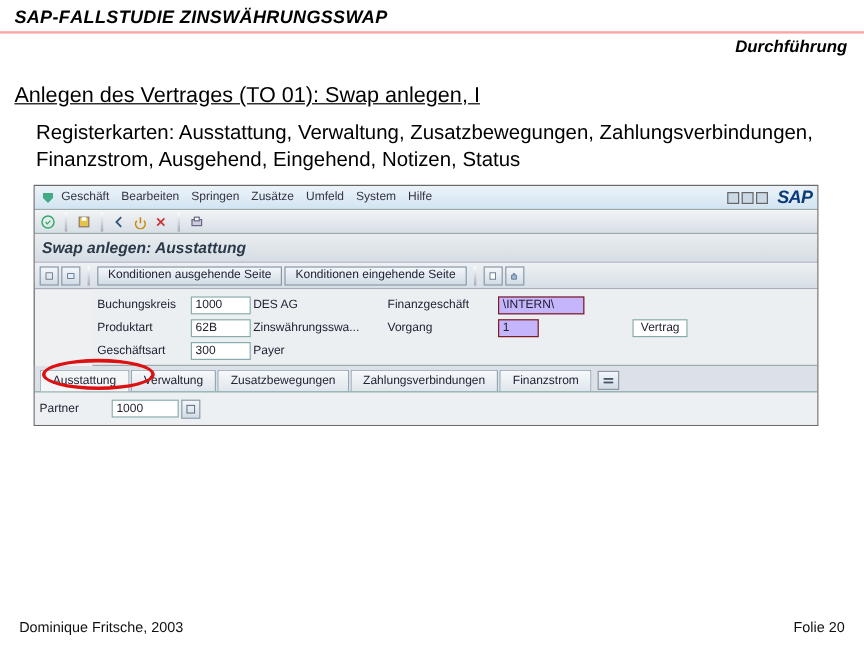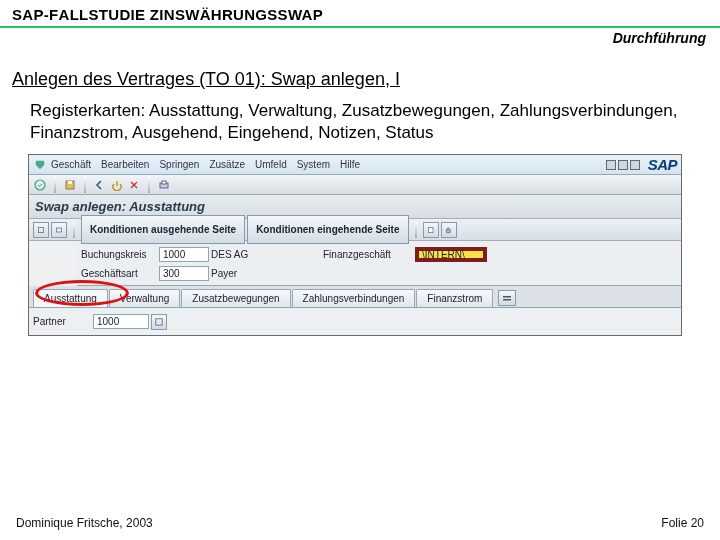--- a/index.html
+++ b/index.html
@@ -5,22 +5,23 @@
   * { box-sizing: border-box; margin: 0; padding: 0; }
   body {
     width: 720px; height: 540px;
     font-family: Arial, Helvetica, sans-serif;
     background: #fff; color: #000; overflow: hidden;
     position: relative;
   }
   .slide-title {
     font-size: 15px; font-weight: bold;
     padding: 6px 20px 3px 12px;
-    border-bottom: 2px solid #22c55e;
+    border-bottom: 2px solid #fca5a5;
     letter-spacing: 0.3px;
+    font-style: italic;
   }
   .slide-title .smallcap { font-variant: small-caps; }
   .subtitle {
     text-align: right; font-style: italic; font-weight: bold;
     padding: 2px 14px 2px 0; font-size: 14px;
   }
   .section {
     padding: 4px 12px 2px 12px;
     font-size: 18px;
     text-decoration: underline;
@@ -66,33 +67,33 @@
     background:linear-gradient(#edf1f4,#d7dfe6);
     height:22px; padding:0 4px; border-bottom:1px solid #aab;
   }
   .btn3d {
     display:inline-flex; align-items:center; justify-content:center;
     height:16px; min-width:16px;
     border:1px solid #8a99a8;
     background:linear-gradient(#f4f7fa,#d2dce5);
     padding:0 3px; font-size:10px; color:#223;
   }
-  .longbtn { padding: 0 8px; height:29px;font-weight:bold; }
+  .longbtn { padding: 0 8px; height:16px; }
   .divider { width:2px; height:16px; background:linear-gradient(#fff,#aab); margin:0 4px; }
   .sap-form {
     background:#eceff2; padding:4px 4px 2px 4px;
     border-bottom:1px solid #9aa;
     margin-left:48px;
   }
   .form-row { display:flex; align-items:center; height:19px; font-size:10px; color:#223; }
   .lbl { width:78px; }
   .inp { width:50px; height:15px; border:1px solid #8aa; background:#fff; padding:0 3px; display:inline-flex; align-items:center; margin-right:2px; }
   .desc { width:112px; }
   .col2lbl { width:92px; }
-  .col2val { width:72px; height:15px; border:4px solid #7f1d1d; background:#fde047; padding:0 3px; display:inline-flex; align-items:center; margin-right:2px; }
+  .col2val { width:72px; height:15px; border:1px solid #7f1d1d; background:#c4b5fd; padding:0 3px; display:inline-flex; align-items:center; margin-right:2px; }
   .col3lbl { margin-left:24px; width:52px; }
   .col3val { height:15px; border:1px solid #8aa; background:#fff; padding:0 6px; display:inline-flex; align-items:center; }
   .sap-tabs {
     background:#dbe1e7; display:flex; align-items:flex-end;
     height:22px; padding:2px 4px 0 4px; border-bottom:1px solid #8aa;
     gap:1px;
   }
   .tab {
     display:inline-flex; align-items:center;
     height:18px; padding:0 10px;
@@ -230,20 +231,29 @@
 
   <div class="sap-form">
     <div class="form-row">
       <span class="lbl">Buchungskreis</span>
       <span class="inp">1000</span>
       <span class="desc">DES AG</span>
       <span class="col2lbl">Finanzgeschäft</span>
       <span class="col2val">\INTERN\</span>
     </div>
     <div class="form-row">
+      <span class="lbl">Produktart</span>
+      <span class="inp">62B</span>
+      <span class="desc">Zinswährungsswa...</span>
+      <span class="col2lbl">Vorgang</span>
+      <span class="col2val" style="width:34px">1</span>
+      <span class="col3lbl"></span>
+      <span class="col3val">Vertrag</span>
+    </div>
+    <div class="form-row">
       <span class="lbl">Geschäftsart</span>
       <span class="inp">300</span>
       <span class="desc">Payer</span>
     </div>
   </div>
 
   <div class="tab-area-wrap">
     <div class="sap-tabs">
       <span class="tab active">Ausstattung</span>
       <span class="tab">Verwaltung</span>

